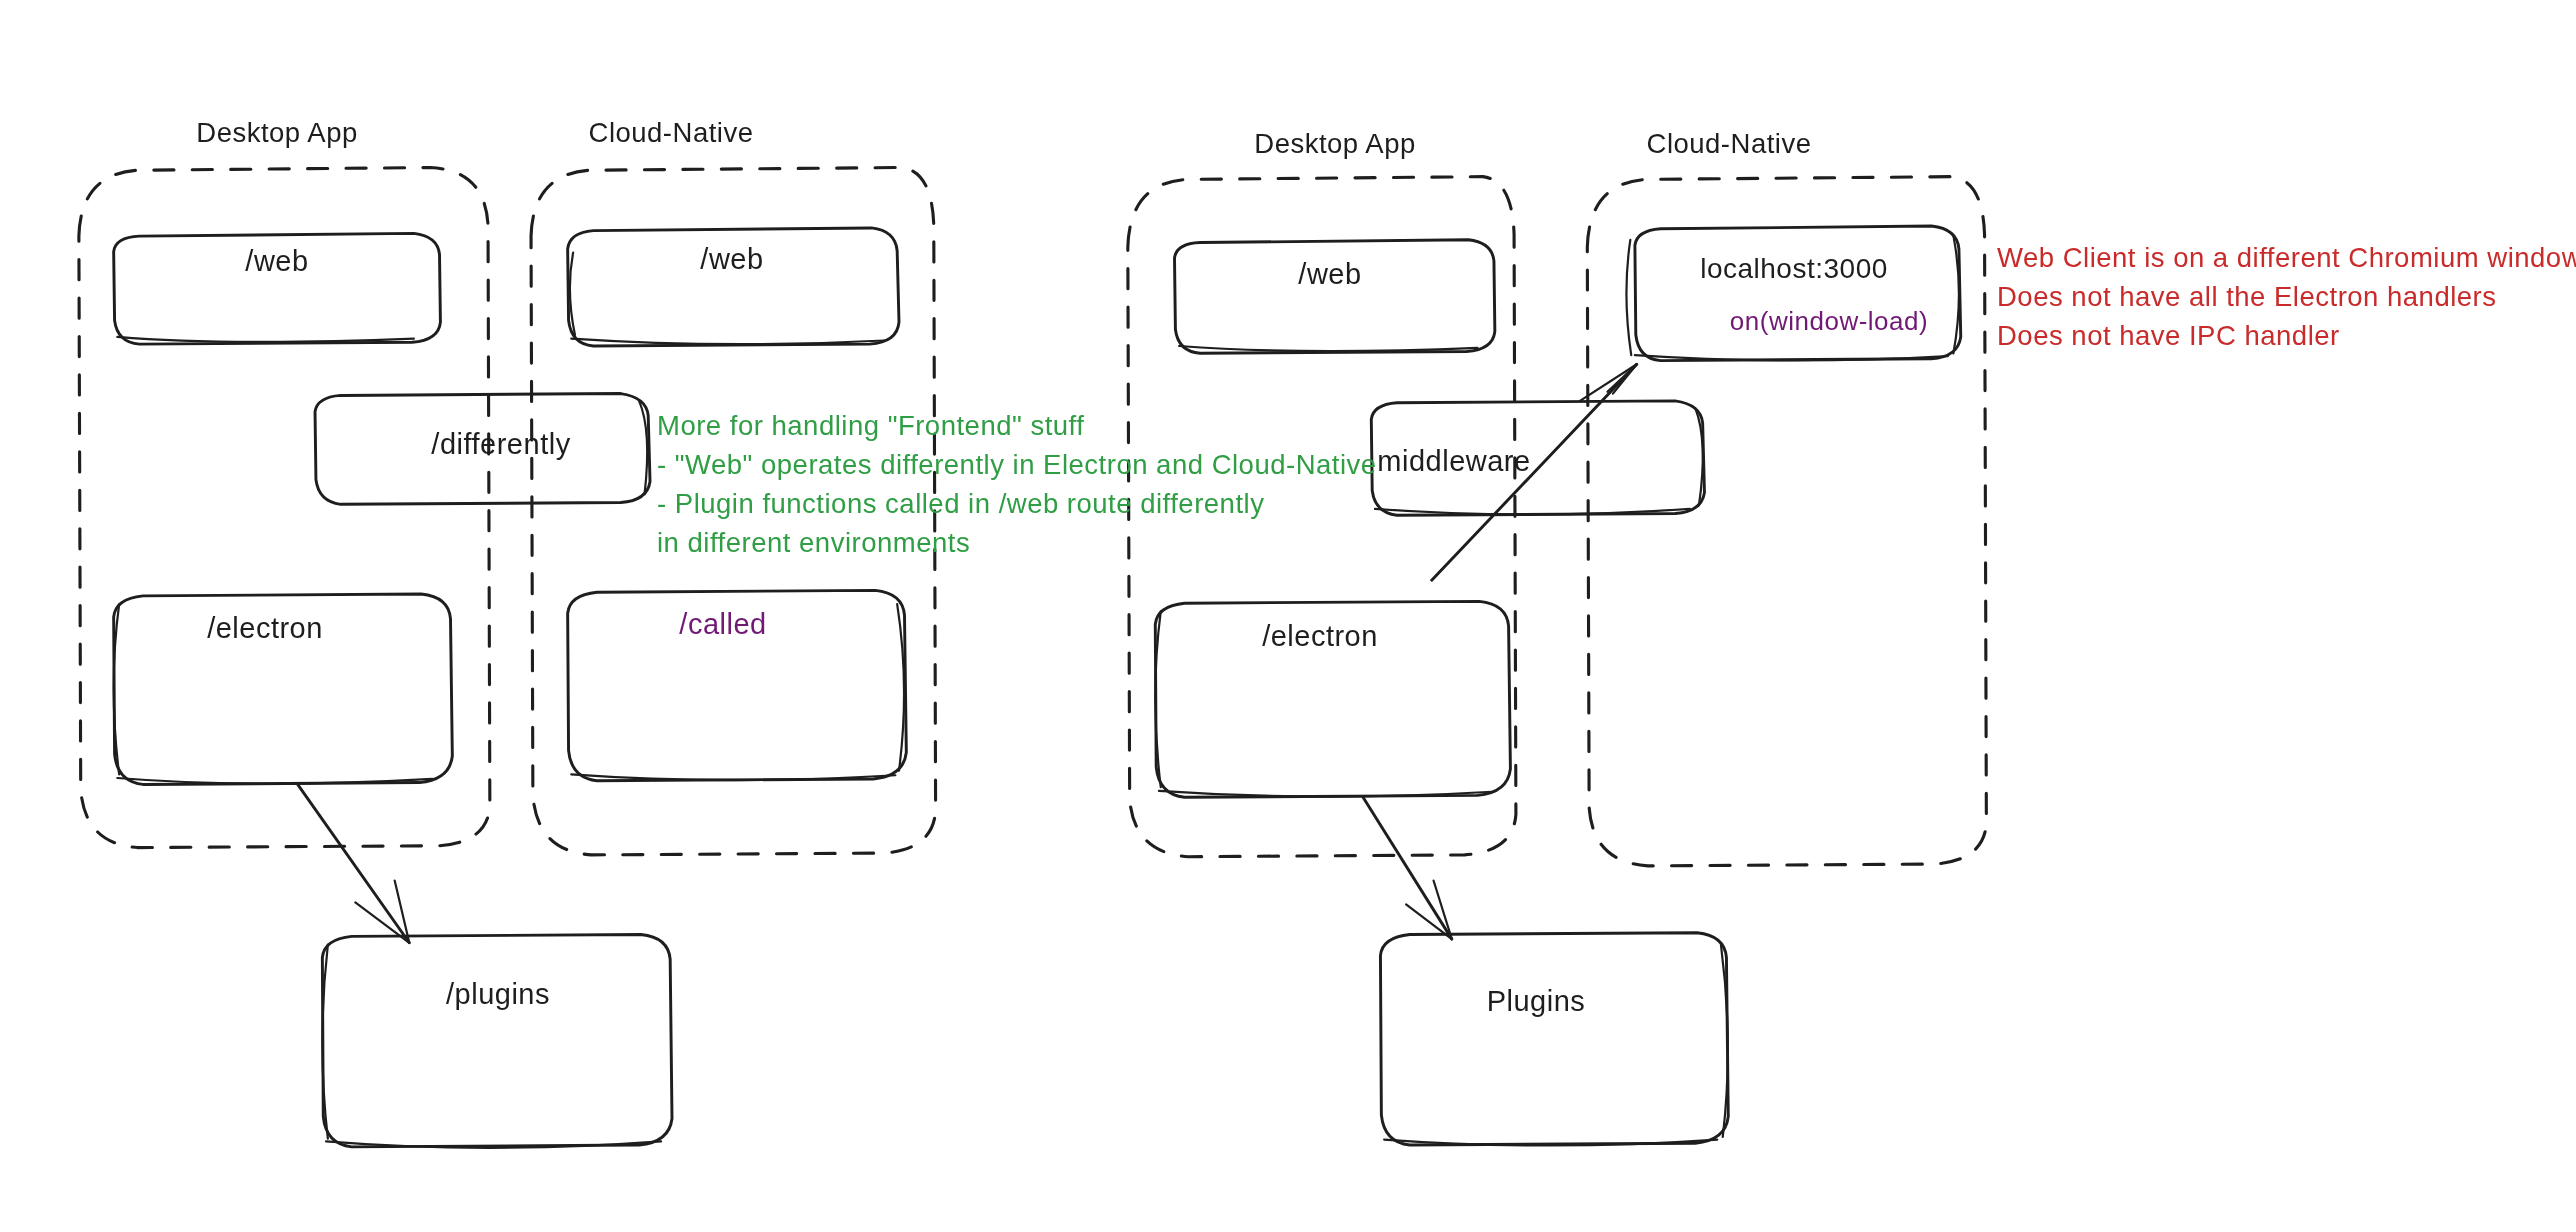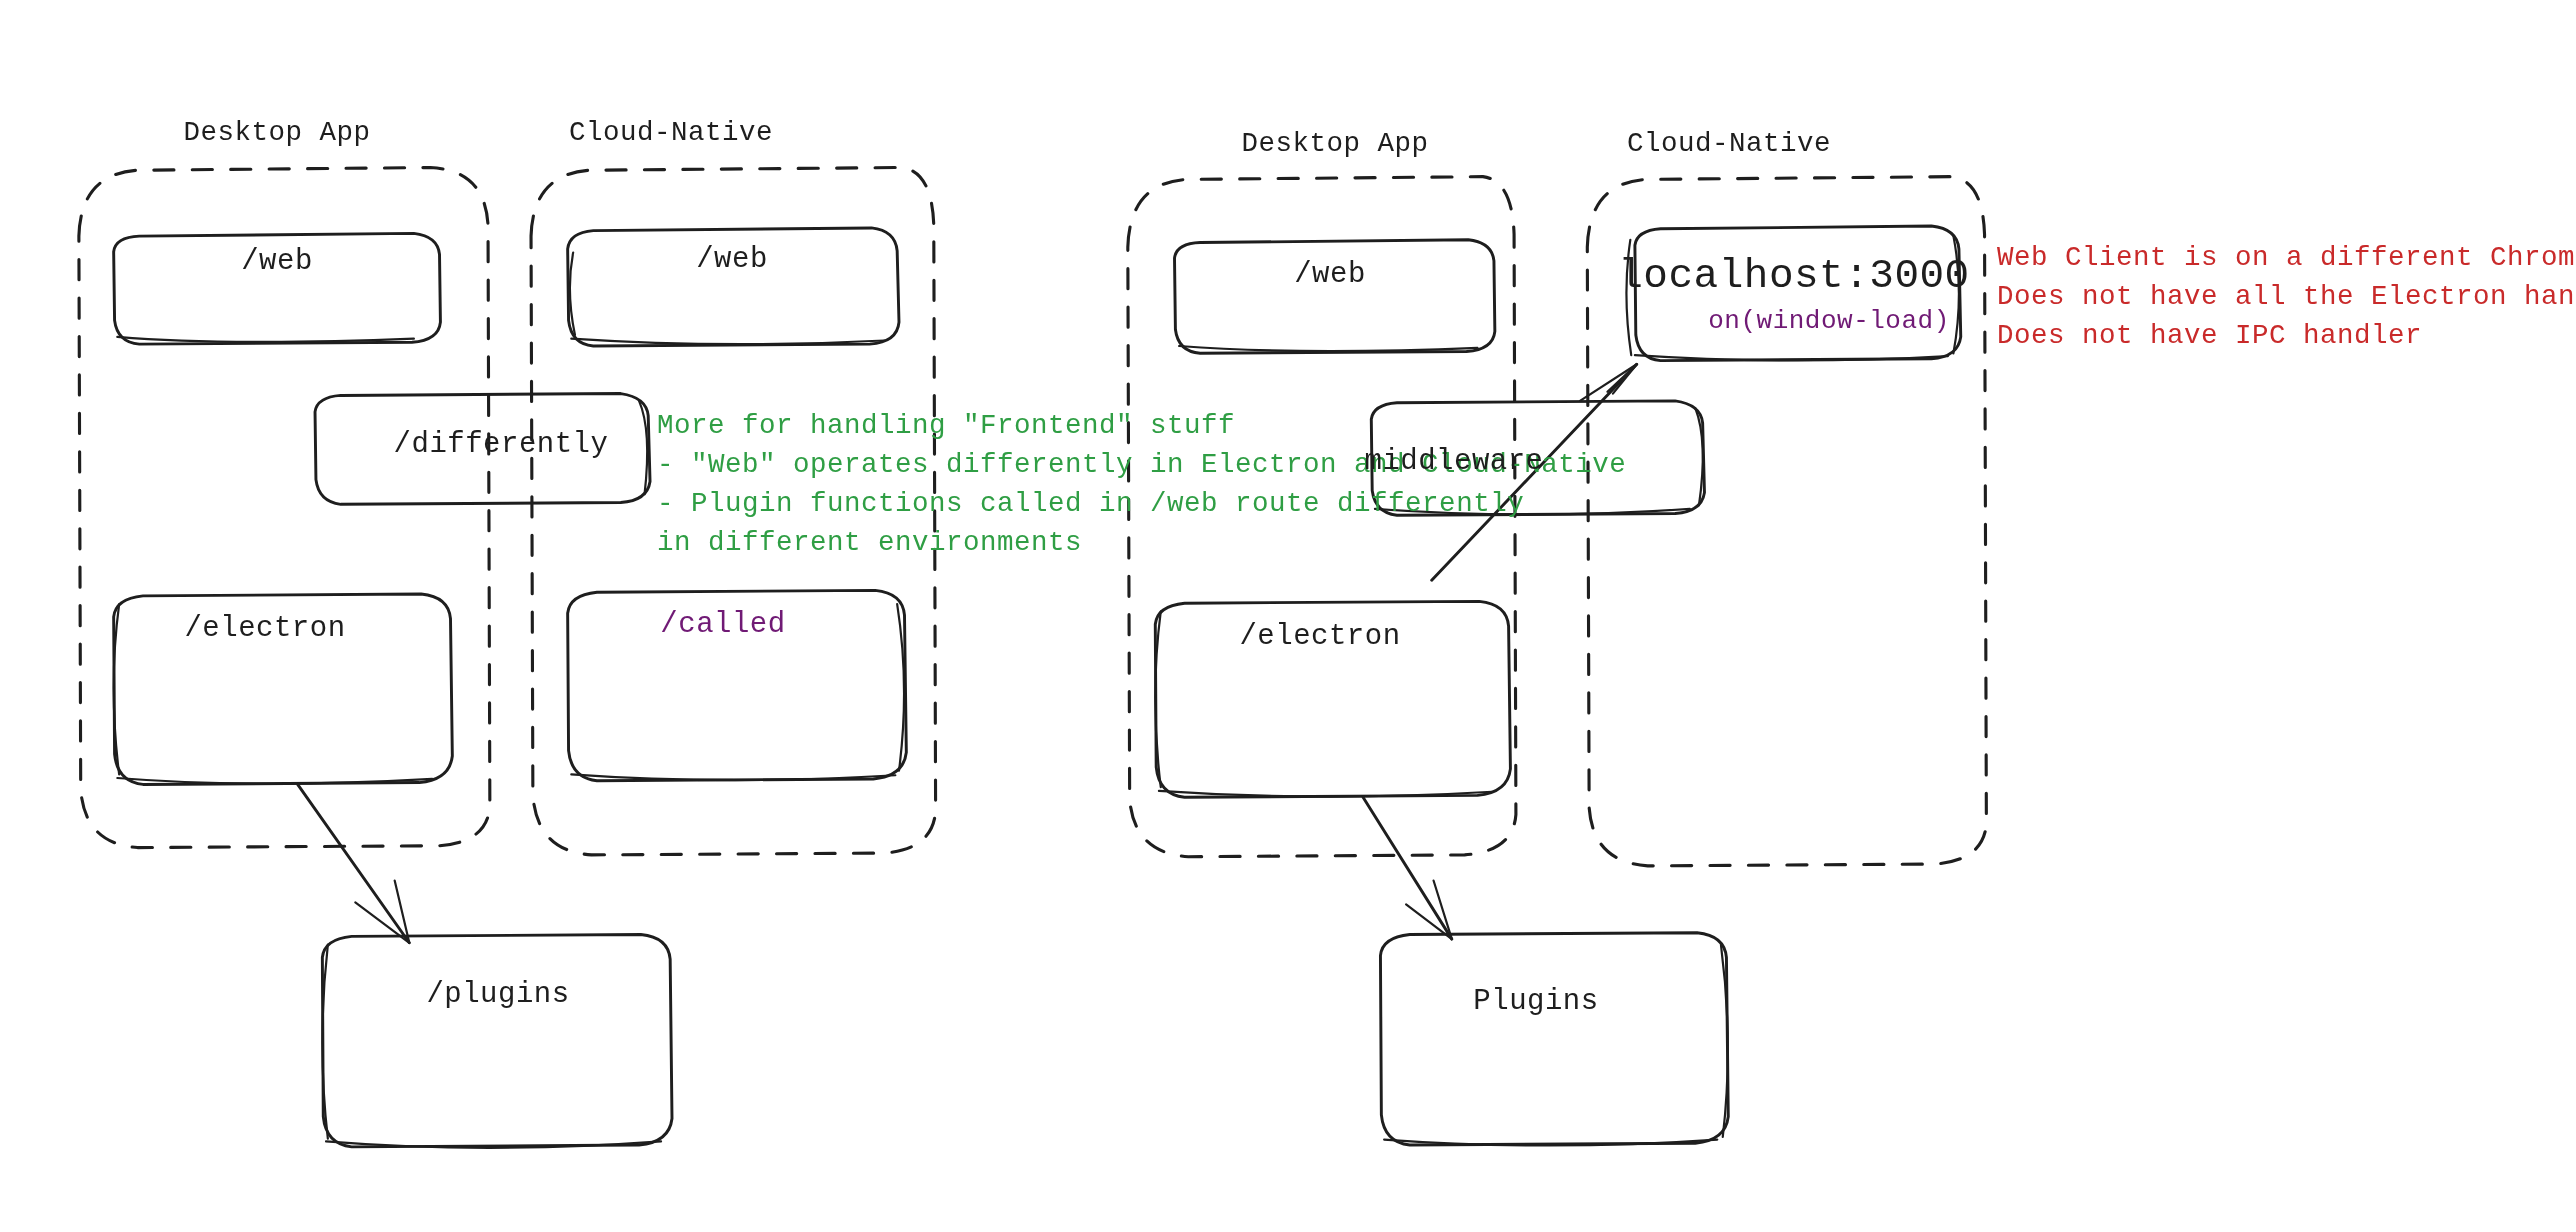--- a/index.html
+++ b/index.html
@@ -22,35 +22,35 @@
     position: absolute;
     left: 0;
     top: 0;
     width: 2576px;
     height: 1232px;
   }
   .lbl {
     position: absolute;
     white-space: pre;
     color: #1e1e1e;
-    font-family: Liberation Mono, monospace;
+    font-family: Liberation Sans, sans-serif;
     letter-spacing: 0.5px;
   }
   .group-title {
     font-size: 27.5px;
     text-align: center;
     transform: translateX(-50%);
   }
   .box-label {
     font-size: 29px;
     text-align: center;
     transform: translateX(-50%);
   }
   .box-label-big {
-    font-size: 41px;
+    font-size: 28px;
     text-align: center;
     transform: translateX(-50%);
   }
   .note {
     font-size: 27.5px;
     line-height: 1.42;
     white-space: pre;
   }
   .note-green { color: #2f9e44; }
   .note-red { color: #c92a2a; }

